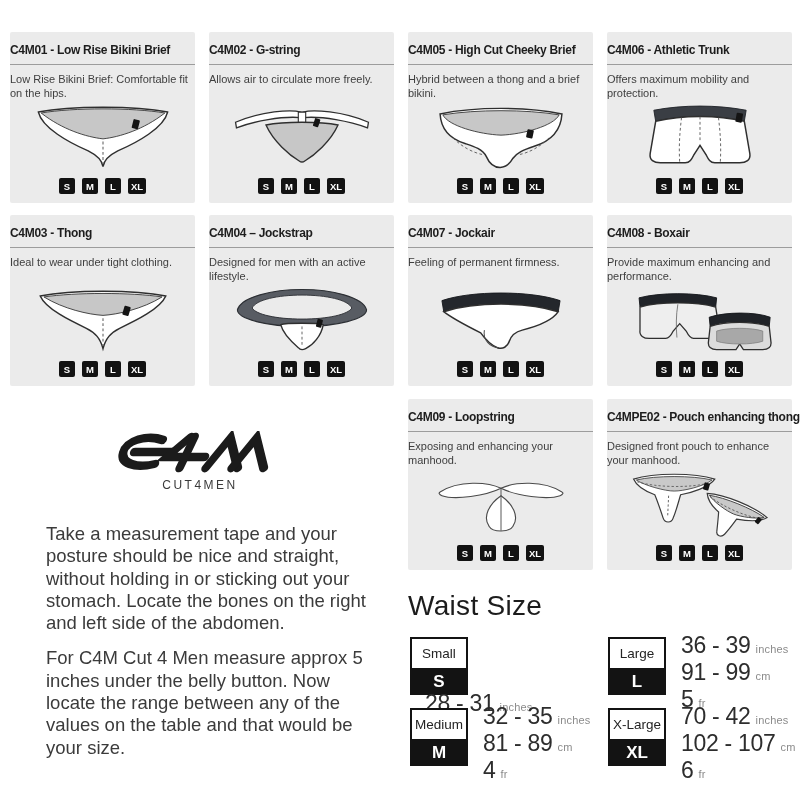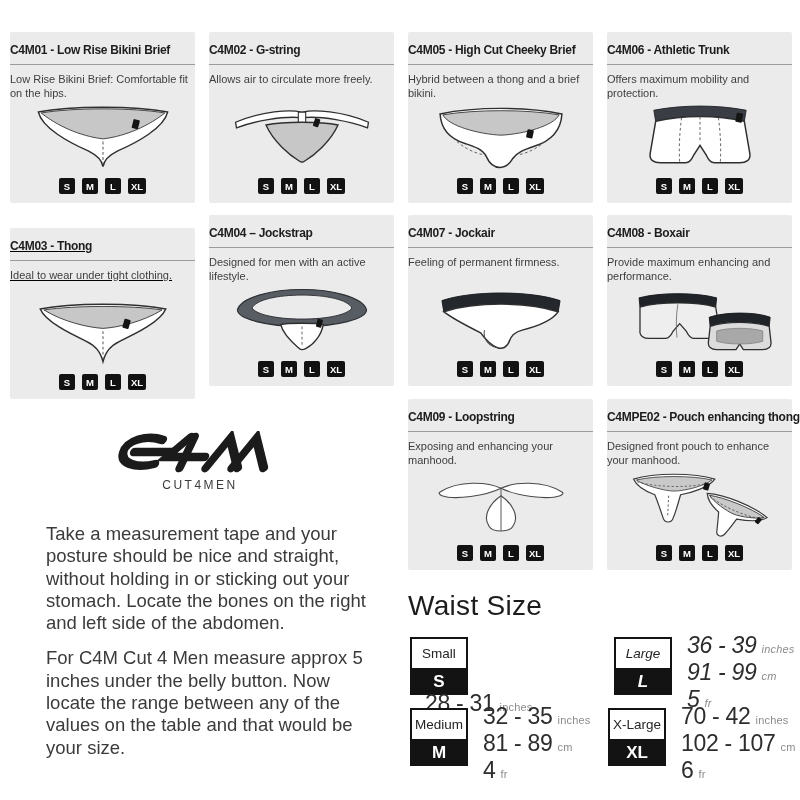--- a/index.html
+++ b/index.html
@@ -123,21 +123,21 @@
       <rect x="119" y="13" width="7" height="10" rx="1" fill="#141414" transform="rotate(10 122 18)"></rect>
     </svg>
   </div>
     <div class="card-sizes">
           <span class="size-badge">S</span>
           <span class="size-badge">M</span>
           <span class="size-badge">L</span>
           <span class="size-badge">XL</span>
         </div>
   </div>
-      <div class="card" style="left: 10px; top: 228px; text-decoration: underline;">
+      <div class="card" style="left: 10px; top: 215px;">
     <div class="card-title">C4M03 - Thong</div>
     <div class="card-divider"></div>
     <div class="card-desc">Ideal to wear under tight clothing.</div>
     <div class="card-ill">
     <svg viewBox="0 0 160 78">
       <path d="M12,13 C46,6 114,6 148,13 C142,27 115,40 98,48 C88,53 83,59 80,70 C77,59 72,53 62,48 C45,40 18,27 12,13 Z" fill="#fff" stroke="#2f2f2f" stroke-width="1.6"></path>
       <path d="M16,14 C50,9 110,9 144,14 C123,27 96,33 80,34 C64,33 37,27 16,14 Z" fill="#c7c7c7" stroke="#3c3c3c" stroke-width="1"></path>
       <line x1="80" y1="37" x2="80" y2="66" stroke="#5a5a5a" stroke-width="1.1" stroke-dasharray="3,2.6"></line>
       <rect x="102" y="24" width="7" height="10" rx="1" fill="#141414" transform="rotate(16 105 29)"></rect>
     </svg>
@@ -285,21 +285,21 @@
       <div class="size-entry" style="left: 0px; top: 0px; flex-direction: column;">
     <div class="size-box">
       <div class="size-box-label">Small</div>
       <div class="size-box-letter">S</div>
     </div>
     <div class="size-values">
       <div class="size-line"><span>28 - 31</span><span class="size-unit">inches</span></div>
       <div class="size-line"><span>3</span><span class="size-unit">fr</span></div>
     </div>
   </div>
-      <div class="size-entry" style="left: 204px; top: 0px; font-style: italic;">
+      <div class="size-entry" style="left: 198px; top: 0px;">
     <div class="size-box">
       <div class="size-box-label">Large</div>
       <div class="size-box-letter">L</div>
     </div>
     <div class="size-values">
       <div class="size-line"><span>36 - 39</span><span class="size-unit">inches</span></div>
       <div class="size-line"><span>91 - 99</span><span class="size-unit">cm</span></div>
       <div class="size-line"><span>5</span><span class="size-unit">fr</span></div>
     </div>
   </div>

